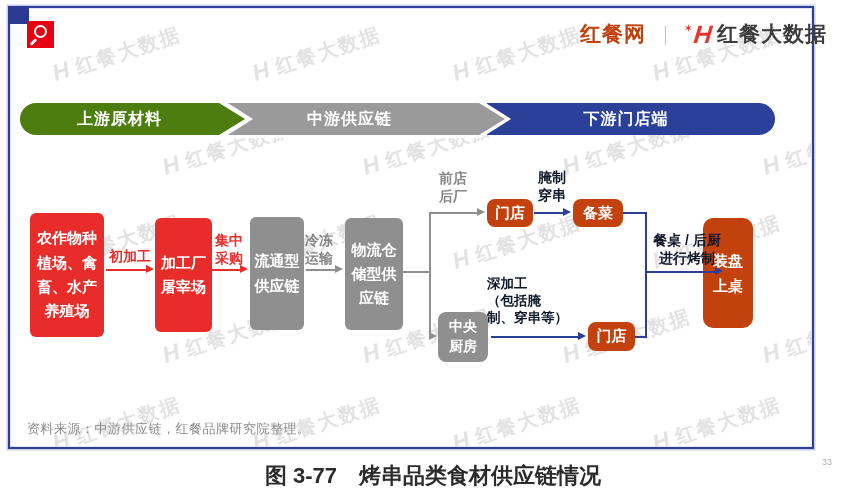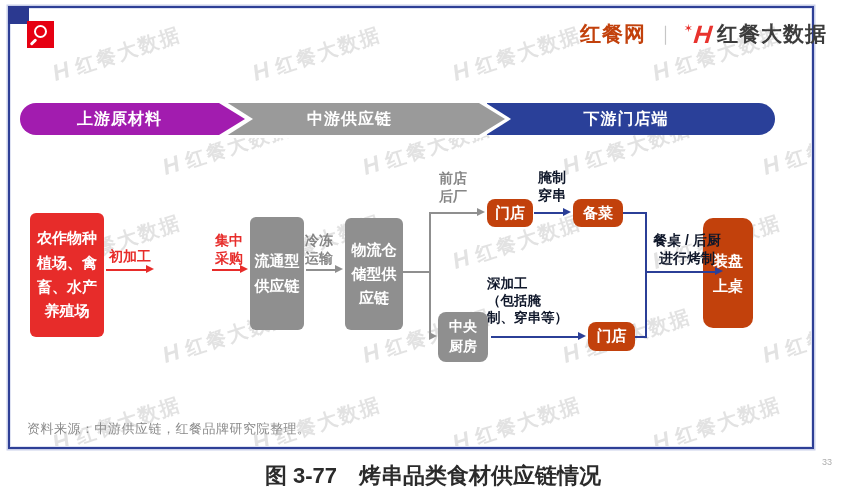--- a/index.html
+++ b/index.html
@@ -35,21 +35,21 @@
   
   .chev { position:absolute; top:103px; height:32px; display:flex; align-items:center; justify-content:center;
           color:#ffffff; font-size:16px; font-weight:bold; letter-spacing:1px; }
   .chev-out { position:absolute; top:100px; height:38px; background:#ffffff; }
   .clip-tip { clip-path:polygon(0 0, calc(100% - 26px) 0, 100% 50%, calc(100% - 26px) 100%, 0 100%); }
   .clip-tip-big { clip-path:polygon(0 0, calc(100% - 30px) 0, 100% 50%, calc(100% - 30px) 100%, 0 100%); }
   #seg-blue { left:487px; width:288px; background:#2a4099; border-radius:0 16px 16px 0; z-index:2; padding-right:10px; }
   #seg-gray-out { left:220px; width:291px; z-index:3; }
   #seg-gray { left:220px; width:285px; background:#9a9a9a; z-index:4; padding-right:26px; }
   #seg-red-out { left:20px; width:233px; border-radius:18px 0 0 18px; z-index:5; }
-  #seg-red { left:20px; width:225px; background:#a21caf; border-radius:16px 0 0 16px; z-index:6; padding-right:26px; }
+  #seg-red { left:20px; width:225px; background:#4d7c0f; border-radius:16px 0 0 16px; z-index:6; padding-right:26px; }
 
   
   .fbox { position:absolute; display:flex; align-items:center; justify-content:center; text-align:center;
           color:#ffffff; font-weight:bold; white-space:pre-line; z-index:6; }
   .bg-red { background:#e72c2a; }
   .bg-gray { background:#8f8f8f; }
   .bg-blue { background:#c2410c; }
   #box-farm    { left:30px;  top:213px; width:74px;  height:124px; border-radius:6px; font-size:15px; line-height:1.62; }
   #box-plant   { left:155px; top:218px; width:57px;  height:114px; border-radius:6px; font-size:15px; line-height:1.62; }
   #box-circ    { left:250px; top:217px; width:54px;  height:113px; border-radius:6px; font-size:15px; line-height:1.62; }
@@ -140,20 +140,22 @@
   </div>
   <div id="seg-red-out" class="chev-out clip-tip-big"></div>
   <div id="seg-red" class="chev clip-tip">
     <span>上游原材料</span>
   </div>
 
   <div id="box-farm" class="fbox bg-red">农作物种
 植场、禽
 畜、水产
 养殖场</div>
+  <div id="box-plant" class="fbox bg-red">加工厂
+屠宰场</div>
   <div id="box-circ" class="fbox bg-gray">流通型
 供应链</div>
   <div id="box-ware" class="fbox bg-gray">物流仓
 储型供
 应链</div>
   <div id="box-store-t" class="fbox bg-blue">门店</div>
   <div id="box-prep" class="fbox bg-blue">备菜</div>
   <div id="box-ck" class="fbox bg-gray">中央
 厨房</div>
   <div id="box-store-b" class="fbox bg-blue">门店</div>

